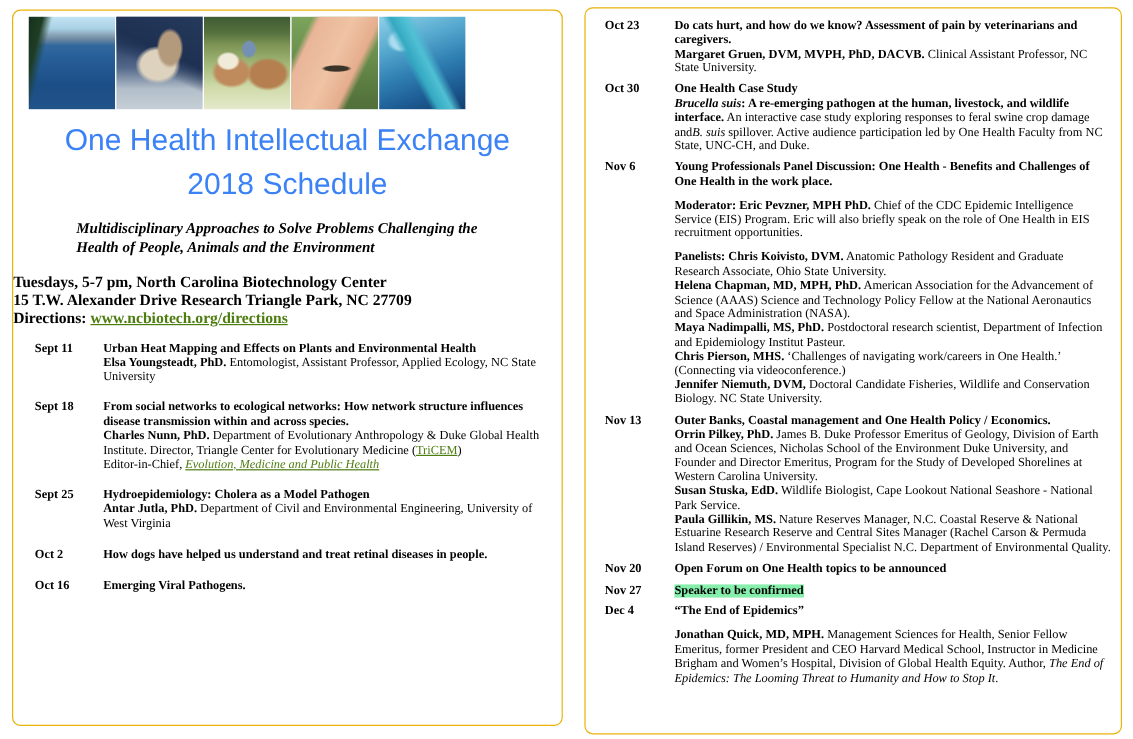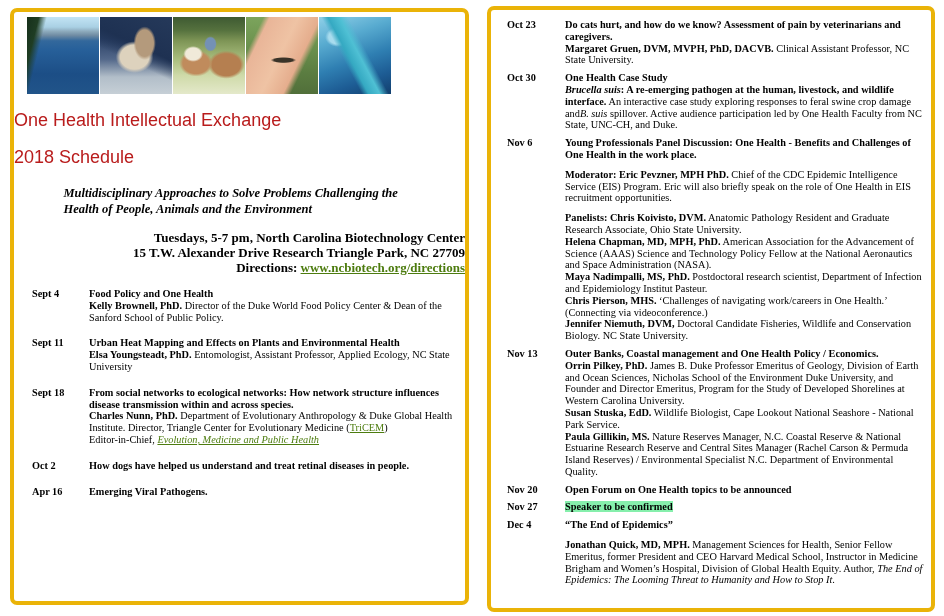--- a/index.html
+++ b/index.html
@@ -1,19 +1,19 @@
 <!DOCTYPE html>
 <html><head>
 <meta charset="utf-8">
 <style>
   * { box-sizing: border-box; margin: 0; padding: 0; }
   html, body { width: 944px; height: 616px; background: #ffffff; }
   body { font-family: "Liberation Serif", "DejaVu Serif", serif; color: #000; position: relative; overflow: hidden; }
 
-  .box { position: absolute; background: #fff; border: 4px solid #eab308; border-radius: 7px; overflow: hidden; }
+  .box { position: absolute; background: #fff; border: 1px solid #eab308; border-radius: 7px; overflow: hidden; }
   #left-box  { left: 10px;  top: 8px; width: 459px; height: 597px; }
   #right-box { left: 487px; top: 6px; width: 448px; height: 606px; }
 
   
   .photo-strip { position: absolute; left: 13px; top: 5px; width: 437px; height: 77px; display: flex; }
   .photo { flex: 1 1 0; height: 100%; border-right: 1px solid #fff; }
   .photo:last-child { border-right: none; }
   .p0 { background:
         linear-gradient(104deg, #16301b 0%, #1f3d24 13%, rgba(31,61,36,0) 22%),
         linear-gradient(180deg, #c2e4f4 0%, #a9d0e4 13%, #8ba8ba 19%, #6f8ba3 24%, #33689c 31%, #27609a 42%, #1c4e86 74%, #215489 100%); }
@@ -38,24 +38,24 @@
         linear-gradient(160deg, #8fd0e8 0%, #58abd0 28%, #2f7fb2 55%, #1d5c94 78%, #123f6e 100%); }
   .p5 { background:
         radial-gradient(ellipse 12px 9px at 60% 77%, #ece4d8 0%, #ece4d8 55%, rgba(236,228,216,0) 72%),
         radial-gradient(ellipse 8px 5px at 63% 90%, #3fa6a0 0%, #3fa6a0 60%, rgba(63,166,160,0) 78%),
         radial-gradient(ellipse 30px 36px at 55% 56%, #d9913f 0%, #cd8438 50%, #a96a2c 68%, rgba(169,106,44,0) 76%),
         linear-gradient(180deg, #0d1626 0%, #13203560%, #0f1a2c 100%),
         linear-gradient(180deg, #0d1626 0%, #132035 60%, #0f1a2c 100%); }
 
   
   .title { font-family: "Liberation Sans", "DejaVu Sans", sans-serif; font-weight: 400;
-           font-size: 18px; line-height: 37px; margin-top: 90px; color: #b91c1c; }
+           font-size: 25px; line-height: 37px; text-align: center; margin-top: 90px; color: #3b82f6; }
   .subtitle { font-weight: 700; font-style: italic; font-size: 12.5px; line-height: 16px;
               text-align: left; margin: 9px auto 0; max-width: 352px; }
-  .venue { font-weight: 700; font-size: 13px; line-height: 15px; text-align: right; margin-top: 13px; }
+  .venue { font-weight: 700; font-size: 13px; line-height: 15px; text-align: left; margin-top: 13px; }
 
   
   .entries { font-size: 10.3px; line-height: 11.8px; }
   .entries.left  { margin-top: 13px; padding: 0 11px 0 18px; }
   .entries.right { padding: 9px 8px 0 16px; }
   .entry { display: flex; align-items: flex-start; }
   .entries.left  .entry { margin-bottom: 14px; }
   .entries.right .entry { margin-bottom: 6px; }
   .date-cell { flex: 0 0 57px; font-weight: 700; }
   .entries.right .date-cell { flex: 0 0 58px; }
@@ -93,49 +93,49 @@
     <div class="venue">
       <div>Tuesdays, 5-7 pm, North Carolina Biotechnology Center</div>
       <div>15 T.W. Alexander Drive Research Triangle Park, NC 27709</div>
       <div>
         <span>Directions: </span><a class="link b" href="#">www.ncbiotech.org/directions</a>
       </div>
     </div>
 
     <div class="entries left">
         <div class="entry">
-          <div class="date-cell">Sept 4</div>
-          <div class="content-cell">
-            <div class="para"><span class="b">Food Policy and One Health</span></div>
-            <div class="para"><span class="b">Kelly Brownell, PhD.</span><span class=""> Director of the Duke World Food Policy Center &amp; Dean of the Sanford School of Public Policy.</span></div>
-          </div>
-        </div>
-        <div class="entry">
           <div class="date-cell">Sept 11</div>
           <div class="content-cell">
             <div class="para"><span class="b">Urban Heat Mapping and Effects on Plants and Environmental Health</span></div>
             <div class="para"><span class="b">Elsa Youngsteadt, PhD.</span><span class=""> Entomologist, Assistant Professor, Applied Ecology, NC State University</span></div>
           </div>
         </div>
         <div class="entry">
           <div class="date-cell">Sept 18</div>
           <div class="content-cell">
             <div class="para"><span class="b">From social networks to ecological networks: How network structure influences disease transmission within and across species.</span></div>
             <div class="para"><span class="b">Charles Nunn, PhD.</span><span class=""> Department of Evolutionary Anthropology &amp; Duke Global Health Institute. Director, Triangle Center for Evolutionary Medicine (</span><a href="#" class="link">TriCEM</a><span class="">)</span></div>
             <div class="para"><span class="">Editor-in-Chief, </span><a href="#" class="i link">Evolution, Medicine and Public Health</a></div>
           </div>
         </div>
         <div class="entry">
+          <div class="date-cell">Sept 25</div>
+          <div class="content-cell">
+            <div class="para"><span class="b">Hydroepidemiology: Cholera as a Model Pathogen</span></div>
+            <div class="para"><span class="b">Antar Jutla, PhD.</span><span class=""> Department of Civil and Environmental Engineering, University of West Virginia</span></div>
+          </div>
+        </div>
+        <div class="entry">
           <div class="date-cell">Oct 2</div>
           <div class="content-cell">
             <div class="para"><span class="b">How dogs have helped us understand and treat retinal diseases in people.</span></div>
           </div>
         </div>
         <div class="entry">
-          <div class="date-cell">Apr 16</div>
+          <div class="date-cell">Oct 16</div>
           <div class="content-cell">
             <div class="para"><span class="b">Emerging Viral Pathogens.</span></div>
           </div>
         </div>
       </div>
   </section>
 
   <section id="right-box" class="box">
     <div class="entries right">
         <div class="entry">

